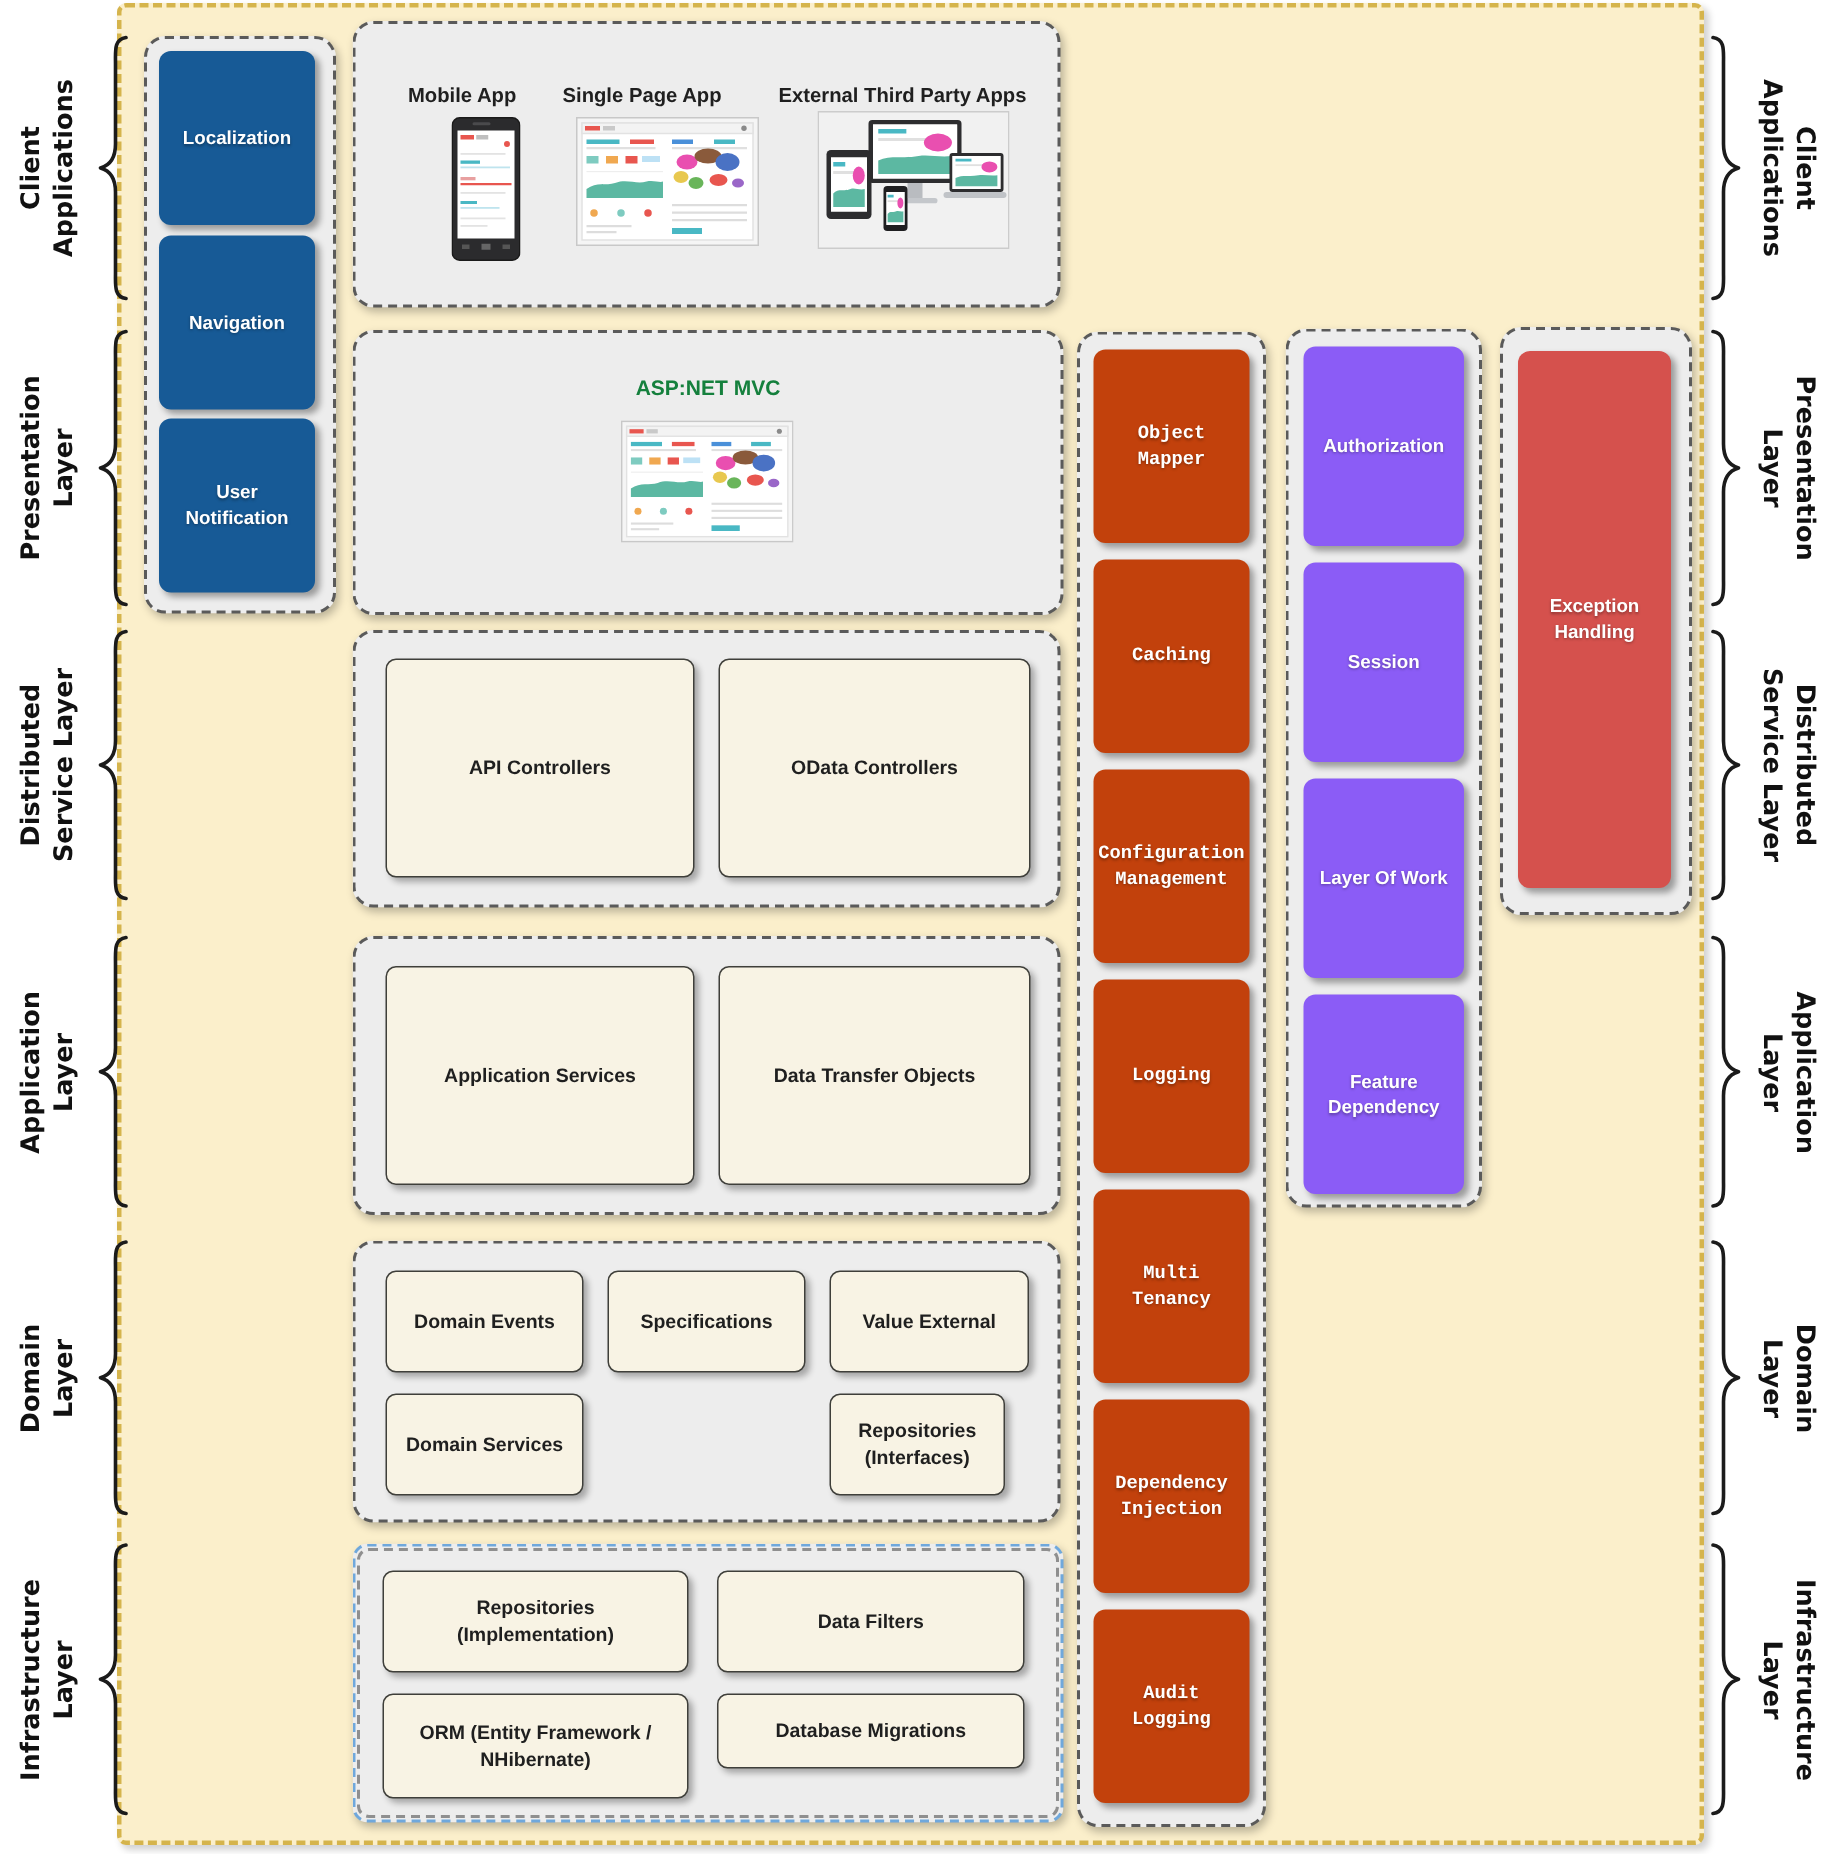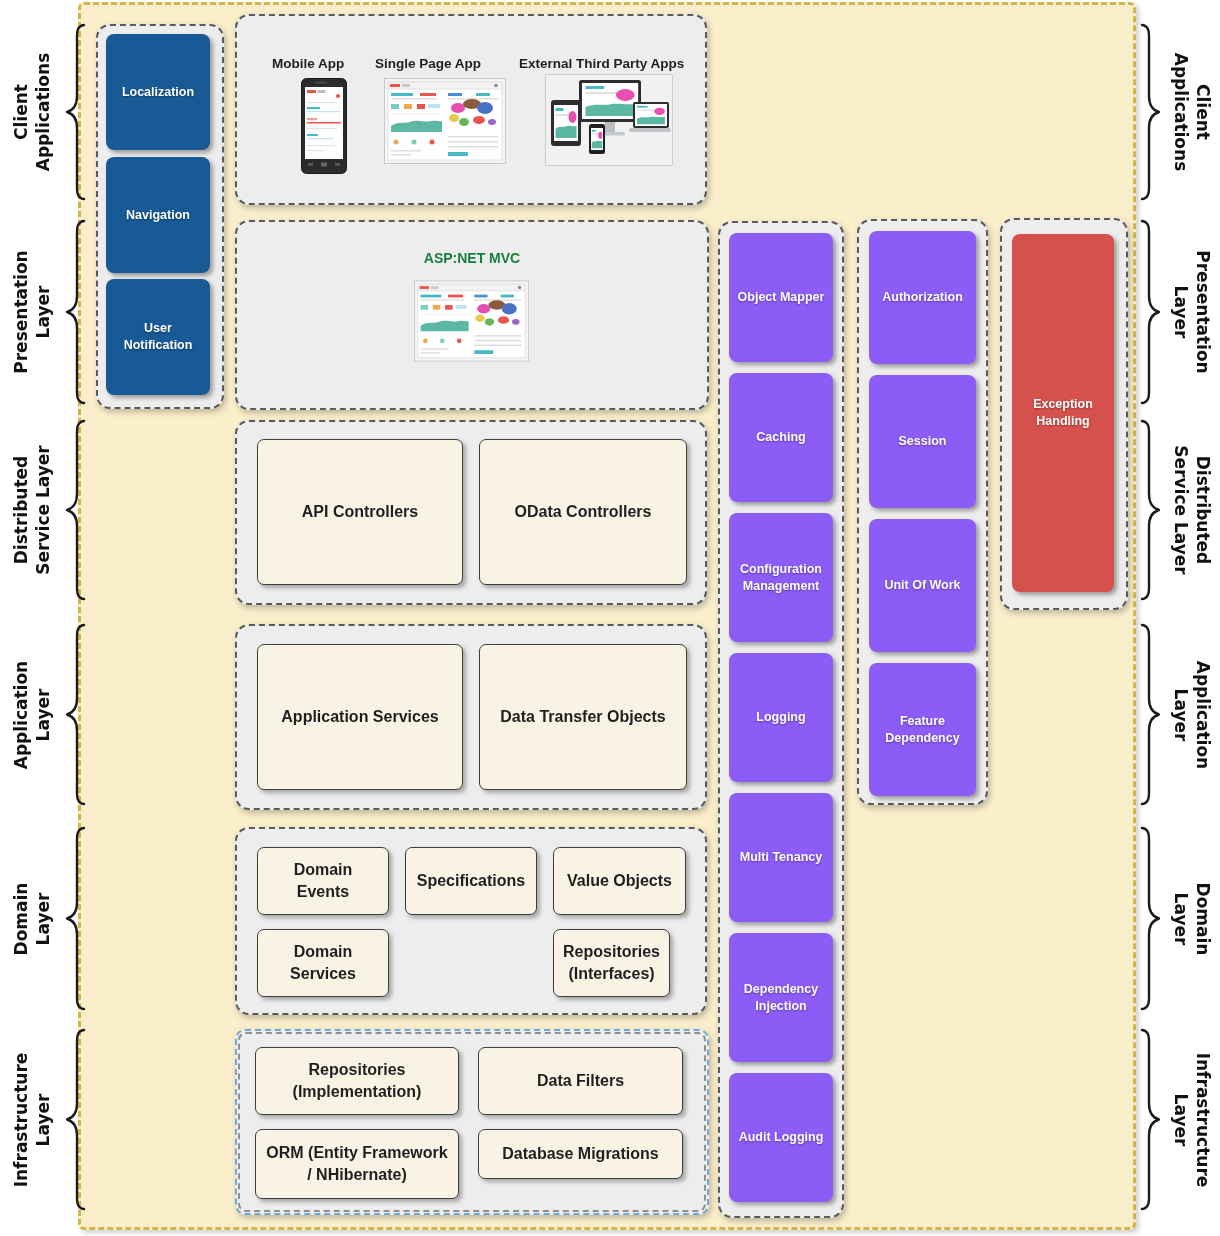--- a/index.html
+++ b/index.html
@@ -14,28 +14,28 @@
   
   .panel{position:absolute;background:#EDEDED;border:2px dashed #5A5A5A;border-radius:14px;
          box-shadow:2px 3px 6px rgba(0,0,0,.25);}
 
   
   .cbox{position:absolute;display:flex;align-items:center;justify-content:center;text-align:center;
         color:#fff;font-weight:bold;font-size:12.5px;line-height:1.35;border-radius:8px;
         padding:4px 6px;box-sizing:border-box;
         text-shadow:0 1px 2px rgba(0,0,0,.35);box-shadow:3px 3px 4px rgba(0,0,0,.35);}
   .blue{background:#175A96;}
-  .cyan{background:#8b5cf6;}
+  .cyan{background:#c2410c;font-family:Liberation Mono, monospace;}
   .green{background:#8b5cf6;}
   .red{background:#D5514D;}
 
   
   .bx{position:absolute;display:flex;align-items:center;justify-content:center;text-align:center;
       background:#F8F3E4;border:1.5px solid #3F3F3A;border-radius:7px;color:#1F1F1F;
-      font-weight:bold;font-size:16px;line-height:1.4;padding:20px 10px;box-sizing:border-box;
+      font-weight:bold;font-size:13px;line-height:1.4;padding:20px 10px;box-sizing:border-box;
       box-shadow:3px 3px 4px rgba(0,0,0,.30);}
 
   
   .infra{position:absolute;background:#EDEDED;border:2px dashed #6FA8DC;border-radius:10px;
          box-shadow:2px 3px 6px rgba(0,0,0,.25);}
   .infra::before{content:"";position:absolute;inset:1px;border:2px dashed #8F8F8F;border-radius:8px;pointer-events:none;}
 
   
   .app-label{position:absolute;font-weight:bold;font-size:13.5px;color:#1F1F1F;}
   .shot{position:absolute;}
@@ -315,21 +315,21 @@
   </div>
 
   <div class="panel" style="left:235px;top:624px;width:468px;height:182px;">
     <div class="bx" style="left:20px;top:18px;width:206px;height:146px;">Application Services</div>
     <div class="bx" style="left:242px;top:18px;width:208px;height:146px;">Data Transfer Objects</div>
   </div>
 
   <div class="panel" style="left:235px;top:827px;width:468px;height:184px;">
     <div class="bx" style="left:20px;top:18px;width:132px;height:68px;">Domain Events</div>
     <div class="bx" style="left:168px;top:18px;width:132px;height:68px;">Specifications</div>
-    <div class="bx" style="left:316px;top:18px;width:133px;height:68px;">Value Objects</div>
+    <div class="bx" style="left:316px;top:18px;width:133px;height:68px;">Value External</div>
     <div class="bx" style="left:20px;top:100px;width:132px;height:68px;">Domain Services</div>
     <div class="bx" style="left:316px;top:100px;width:117px;height:68px;">Repositories (Interfaces)</div>
   </div>
 
   <div class="infra" style="left:235px;top:1029px;width:470px;height:182px;">
     <div class="bx" style="left:18px;top:16px;width:204px;height:68px;">Repositories (Implementation)</div>
     <div class="bx" style="left:241px;top:16px;width:205px;height:68px;">Data Filters</div>
     <div class="bx" style="left:18px;top:98px;width:204px;height:70px;">ORM (Entity Framework / NHibernate)</div>
     <div class="bx" style="left:241px;top:98px;width:205px;height:50px;">Database Migrations</div>
   </div>
@@ -340,21 +340,21 @@
     <div class="cbox cyan" style="left:9px;top:290px;width:104px;height:129px;">Configuration Management</div>
     <div class="cbox cyan" style="left:9px;top:430px;width:104px;height:129px;">Logging</div>
     <div class="cbox cyan" style="left:9px;top:570px;width:104px;height:129px;">Multi Tenancy</div>
     <div class="cbox cyan" style="left:9px;top:710px;width:104px;height:129px;">Dependency Injection</div>
     <div class="cbox cyan" style="left:9px;top:850px;width:104px;height:129px;">Audit Logging</div>
   </div>
 
   <div class="panel" style="left:857px;top:219px;width:127px;height:582px;">
     <div class="cbox green" style="left:10px;top:10px;width:107px;height:133px;">Authorization</div>
     <div class="cbox green" style="left:10px;top:154px;width:107px;height:133px;">Session</div>
-    <div class="cbox green" style="left:10px;top:298px;width:107px;height:133px;">Unit Of Work</div>
+    <div class="cbox green" style="left:10px;top:298px;width:107px;height:133px;">Layer Of Work</div>
     <div class="cbox green" style="left:10px;top:442px;width:107px;height:133px;">Feature Dependency</div>
   </div>
 
   <div class="panel" style="left:1000px;top:218px;width:124px;height:388px;">
     <div class="cbox red" style="left:10px;top:14px;width:102px;height:358px;">Exception Handling</div>
   </div>
 
 </div>
 
 </body></html>

